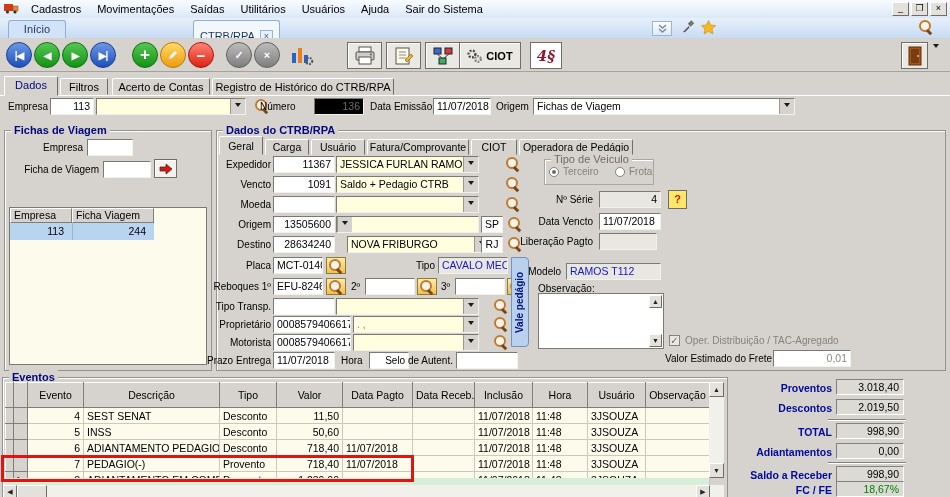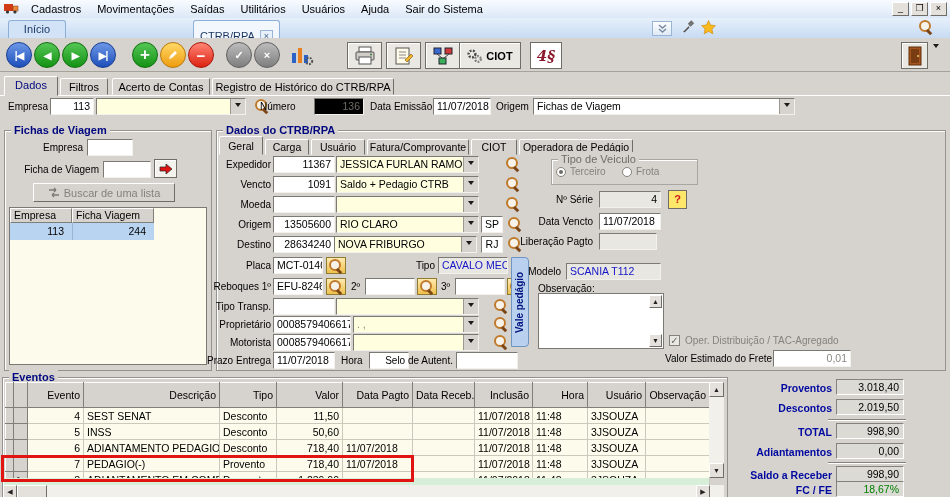--- a/index.html
+++ b/index.html
@@ -67,21 +67,21 @@
   
   .radio{position:absolute;width:10px;height:10px;border-radius:50%;background:#fff;border:1px solid #84827c}
   .radio.sel::after{content:"";position:absolute;left:2px;top:2px;width:4px;height:4px;border-radius:50%;background:#6e6c66}
   .cb{position:absolute;width:11px;height:11px;background:#e9e7e1;border:1px solid #84827c;color:#6e6c66;
       font-size:10px;line-height:10px;text-align:center}
   .disab{color:#84827c}
   
   table{border-collapse:collapse;table-layout:fixed}
   #evgrid{position:absolute;left:2px;top:4px;width:704px;font-size:10.5px}
   #evgrid th{background:#d6d3ce;border:1px solid;border-color:#fff #807e78 #807e78 #fff;
-             font-weight:normal;text-align:right;height:15px;padding:6px 3px;overflow:hidden;white-space:nowrap;font-size:10.5px}
+             font-weight:normal;text-align:center;height:15px;padding:6px 3px;overflow:hidden;white-space:nowrap;font-size:10.5px}
   #evgrid td{background:#fcfbec;border:1px solid #cbc8bc;height:16px;padding:0 3px;overflow:hidden;white-space:nowrap}
   #evgrid td.sel, #evgrid th.sel{background:#d6d3ce;border:1px solid;border-color:#fff #807e78 #807e78 #fff;padding:0;text-align:center}
   td.selected-cell{background:#aecbee;border:1px solid #3c6ca8}
   .sbtn{position:absolute;background:#e4e1dc;border:1px solid;border-color:#fff #6f6d68 #6f6d68 #fff;
         font-size:7px;display:flex;align-items:center;justify-content:center;color:#222}
   .strack{position:absolute;background:#f2f0ea}
   
   .sum-label{position:absolute;left:726px;width:106px;text-align:right;color:#0008a0;font-weight:bold;line-height:16px;font-size:10.5px}
   .sum-box{position:absolute;left:836px;width:68px;height:16px;background:#dcdad5;border:1px solid;
            border-color:#84827c #fff #fff #84827c;text-align:right;padding:1px 4px;font-size:10.5px}
@@ -254,27 +254,20 @@
     <div class="gbt">Fichas de Viagem</div>
     <span class="lbl lblr" style="left:24px;top:8px;width:54px">Empresa</span>
     <div class="fld" style="left:82px;top:8px;width:46px"></div>
     <span class="lbl lblr" style="left:2px;top:30px;width:92px">Ficha de Viagem</span>
     <div class="fld" style="left:98px;top:30px;width:48px"></div>
     <div style="position:absolute;left:149px;top:28px;width:23px;height:19px;background:#f4f2ec;border:1px solid #6f6d68;box-shadow:inset 1px 1px 0 #fff;display:flex;align-items:center;justify-content:center">
       <svg width="14" height="12" viewBox="0 0 14 12">
           <polygon points="1,4 7,4 7,1 13,6 7,11 7,8 1,8" fill="#e01512" stroke="#222" stroke-width="0.7"></polygon>
         </svg>
     </div>
-    <div style="position:absolute;left:28px;top:52px;width:142px;height:19px;background:#d6d3ce;border:1px solid;border-color:#fff #6f6d68 #6f6d68 #fff;display:flex;align-items:center;justify-content:center;gap:4px">
-      <svg width="12" height="11" viewBox="0 0 12 11">
-          <path d="M1 3 H8 M8 3 L6 1 M8 3 L6 5" stroke="#7a7a74" fill="none" stroke-width="1.3"></path>
-          <path d="M11 8 H4 M4 8 L6 6 M4 8 L6 10" stroke="#7a7a74" fill="none" stroke-width="1.3"></path>
-        </svg>
-      <span class="disab">Buscar de uma lista</span>
-    </div>
     <div style="position:absolute;left:4px;top:76px;width:198px;height:158px;background:#fcfbec;border:1px solid #7b7973">
       <div style="position:absolute;left:0;top:0;width:62px;height:15px;background:#d6d3ce;border:1px solid;border-color:#fff #807e78 #807e78 #fff;padding:0 3px;font-size:10.5px">Empresa</div>
       <div style="position:absolute;left:62px;top:0;width:82px;height:15px;background:#d6d3ce;border:1px solid;border-color:#fff #807e78 #807e78 #fff;padding:0 3px;font-size:10.5px">Ficha Viagem</div>
       <div style="position:absolute;left:0;top:15px;width:144px;height:17px;background:#b9d4f1;display:flex">
         <div style="width:62px;text-align:right;padding:2px 8px 0 0;font-size:10.5px">113</div>
         <div style="width:82px;text-align:right;padding:2px 8px 0 0;font-size:10.5px;border-left:1px solid #9ab4d4">244</div>
       </div>
     </div>
   </div>
 
@@ -313,31 +306,30 @@
       <div class="ctext"></div>
       <div class="ddb">
           <span class="tri" style="margin-top:0"></span>
         </div>
     </div>
     <span class="magi" style="left:288px;top:65px"></span>
 
     <span class="lbl lblr" style="left:-4px;top:85px;width:58px">Origem</span>
     <div class="fld num" style="left:56px;top:85px;width:62px">13505600</div>
     <div class="fld yellow combo" style="left:119px;top:85px;width:143px">
-      <div class="ctext">RIO CLARO</div>
       <div class="ddb">
           <span class="tri" style="margin-top:0"></span>
         </div>
     </div>
     <div class="fld" style="left:264px;top:85px;width:22px;text-align:center">SP</div>
     <span class="magi" style="left:290px;top:85px"></span>
 
     <span class="lbl lblr" style="left:-4px;top:105px;width:58px">Destino</span>
     <div class="fld num" style="left:56px;top:105px;width:62px">28634240</div>
-    <div class="fld yellow combo" style="left:117px;top:105px;width:143px">
+    <div class="fld yellow combo" style="left:130px;top:105px;width:143px">
       <div class="ctext">NOVA FRIBURGO</div>
       <div class="ddb">
           <span class="tri" style="margin-top:0"></span>
         </div>
     </div>
     <div class="fld" style="left:264px;top:105px;width:22px;text-align:center">RJ</div>
     <span class="magi" style="left:290px;top:105px"></span>
 
     <span class="lbl lblr" style="left:-4px;top:126px;width:58px">Placa</span>
     <div class="fld" style="left:56px;top:126px;width:50px">MCT-0140</div>
@@ -393,36 +385,36 @@
     </div>
     <span class="magi" style="left:276px;top:203px"></span>
 
     <span class="lbl lblr" style="left:-14px;top:221px;width:68px">Prazo Entrega</span>
     <div class="fld" style="left:56px;top:221px;width:62px">11/07/2018</div>
     <span class="lbl" style="left:124px;top:221px">Hora</span>
     <div class="fld" style="left:152px;top:221px;width:40px"></div>
     <span class="lbl lblr" style="left:168px;top:221px;width:68px">Selo de Autent.</span>
     <div class="fld" style="left:239px;top:221px;width:62px"></div>
 
-    <div class="gb" style="left:334px;top:28px;width:147px;height:26px;border-color:#a8a6a0">
+    <div class="gb" style="left:327px;top:28px;width:110px;height:26px;border-color:#a8a6a0">
       <div class="gbt" style="font-weight:normal;color:#6e6c66">Tipo de Veiculo</div>
       <span class="radio sel" style="left:4px;top:7px"></span>
       <span class="lbl disab" style="left:18px;top:3px">Terceiro</span>
       <span class="radio" style="left:70px;top:7px"></span>
       <span class="lbl disab" style="left:84px;top:3px">Frota</span>
     </div>
     <span class="lbl lblr" style="left:316px;top:60px;width:60px">Nº Série</span>
     <div class="fld graybg num" style="left:382px;top:60px;width:62px">4</div>
     <div style="position:absolute;left:451px;top:59px;width:19px;height:19px;background:#ffe76a;border:1px solid #6f6d68;color:#d01818;font-weight:bold;text-align:center;line-height:17px">?</div>
     <span class="lbl lblr" style="left:316px;top:82px;width:60px">Data Vencto</span>
     <div class="fld" style="left:382px;top:82px;width:62px">11/07/2018</div>
     <span class="lbl lblr" style="left:296px;top:102px;width:80px">Liberação Pagto</span>
     <div class="fld graybg" style="left:382px;top:102px;width:58px"></div>
     <span class="lbl lblr" style="left:300px;top:132px;width:44px">Modelo</span>
-    <div class="fld graybg bluetx" style="left:349px;top:132px;width:95px">SCANIA T112</div>
+    <div class="fld graybg bluetx" style="left:349px;top:132px;width:95px">RAMOS T112</div>
     <span class="lbl" style="left:321px;top:149px">Observação:</span>
     <div style="position:absolute;left:321px;top:162px;width:126px;height:56px;background:#fff;border:1px solid #7b7973">
       <span></span>
       <div class="sbtn" style="right:1px;top:1px;width:13px;height:13px">▲</div>
       <div class="sbtn" style="right:1px;bottom:1px;width:13px;height:13px">▼</div>
     </div>
     <span class="cb" style="left:452px;top:204px">✓</span>
     <span class="lbl disab" style="left:468px;top:201px">Oper. Distribuição / TAC-Agregado</span>
     <span class="lbl lblr" style="left:448px;top:219px;width:104px">Valor Estimado do Frete</span>
     <div class="fld num" style="left:556px;top:219px;width:78px;color:#8a8880">0,01</div>

